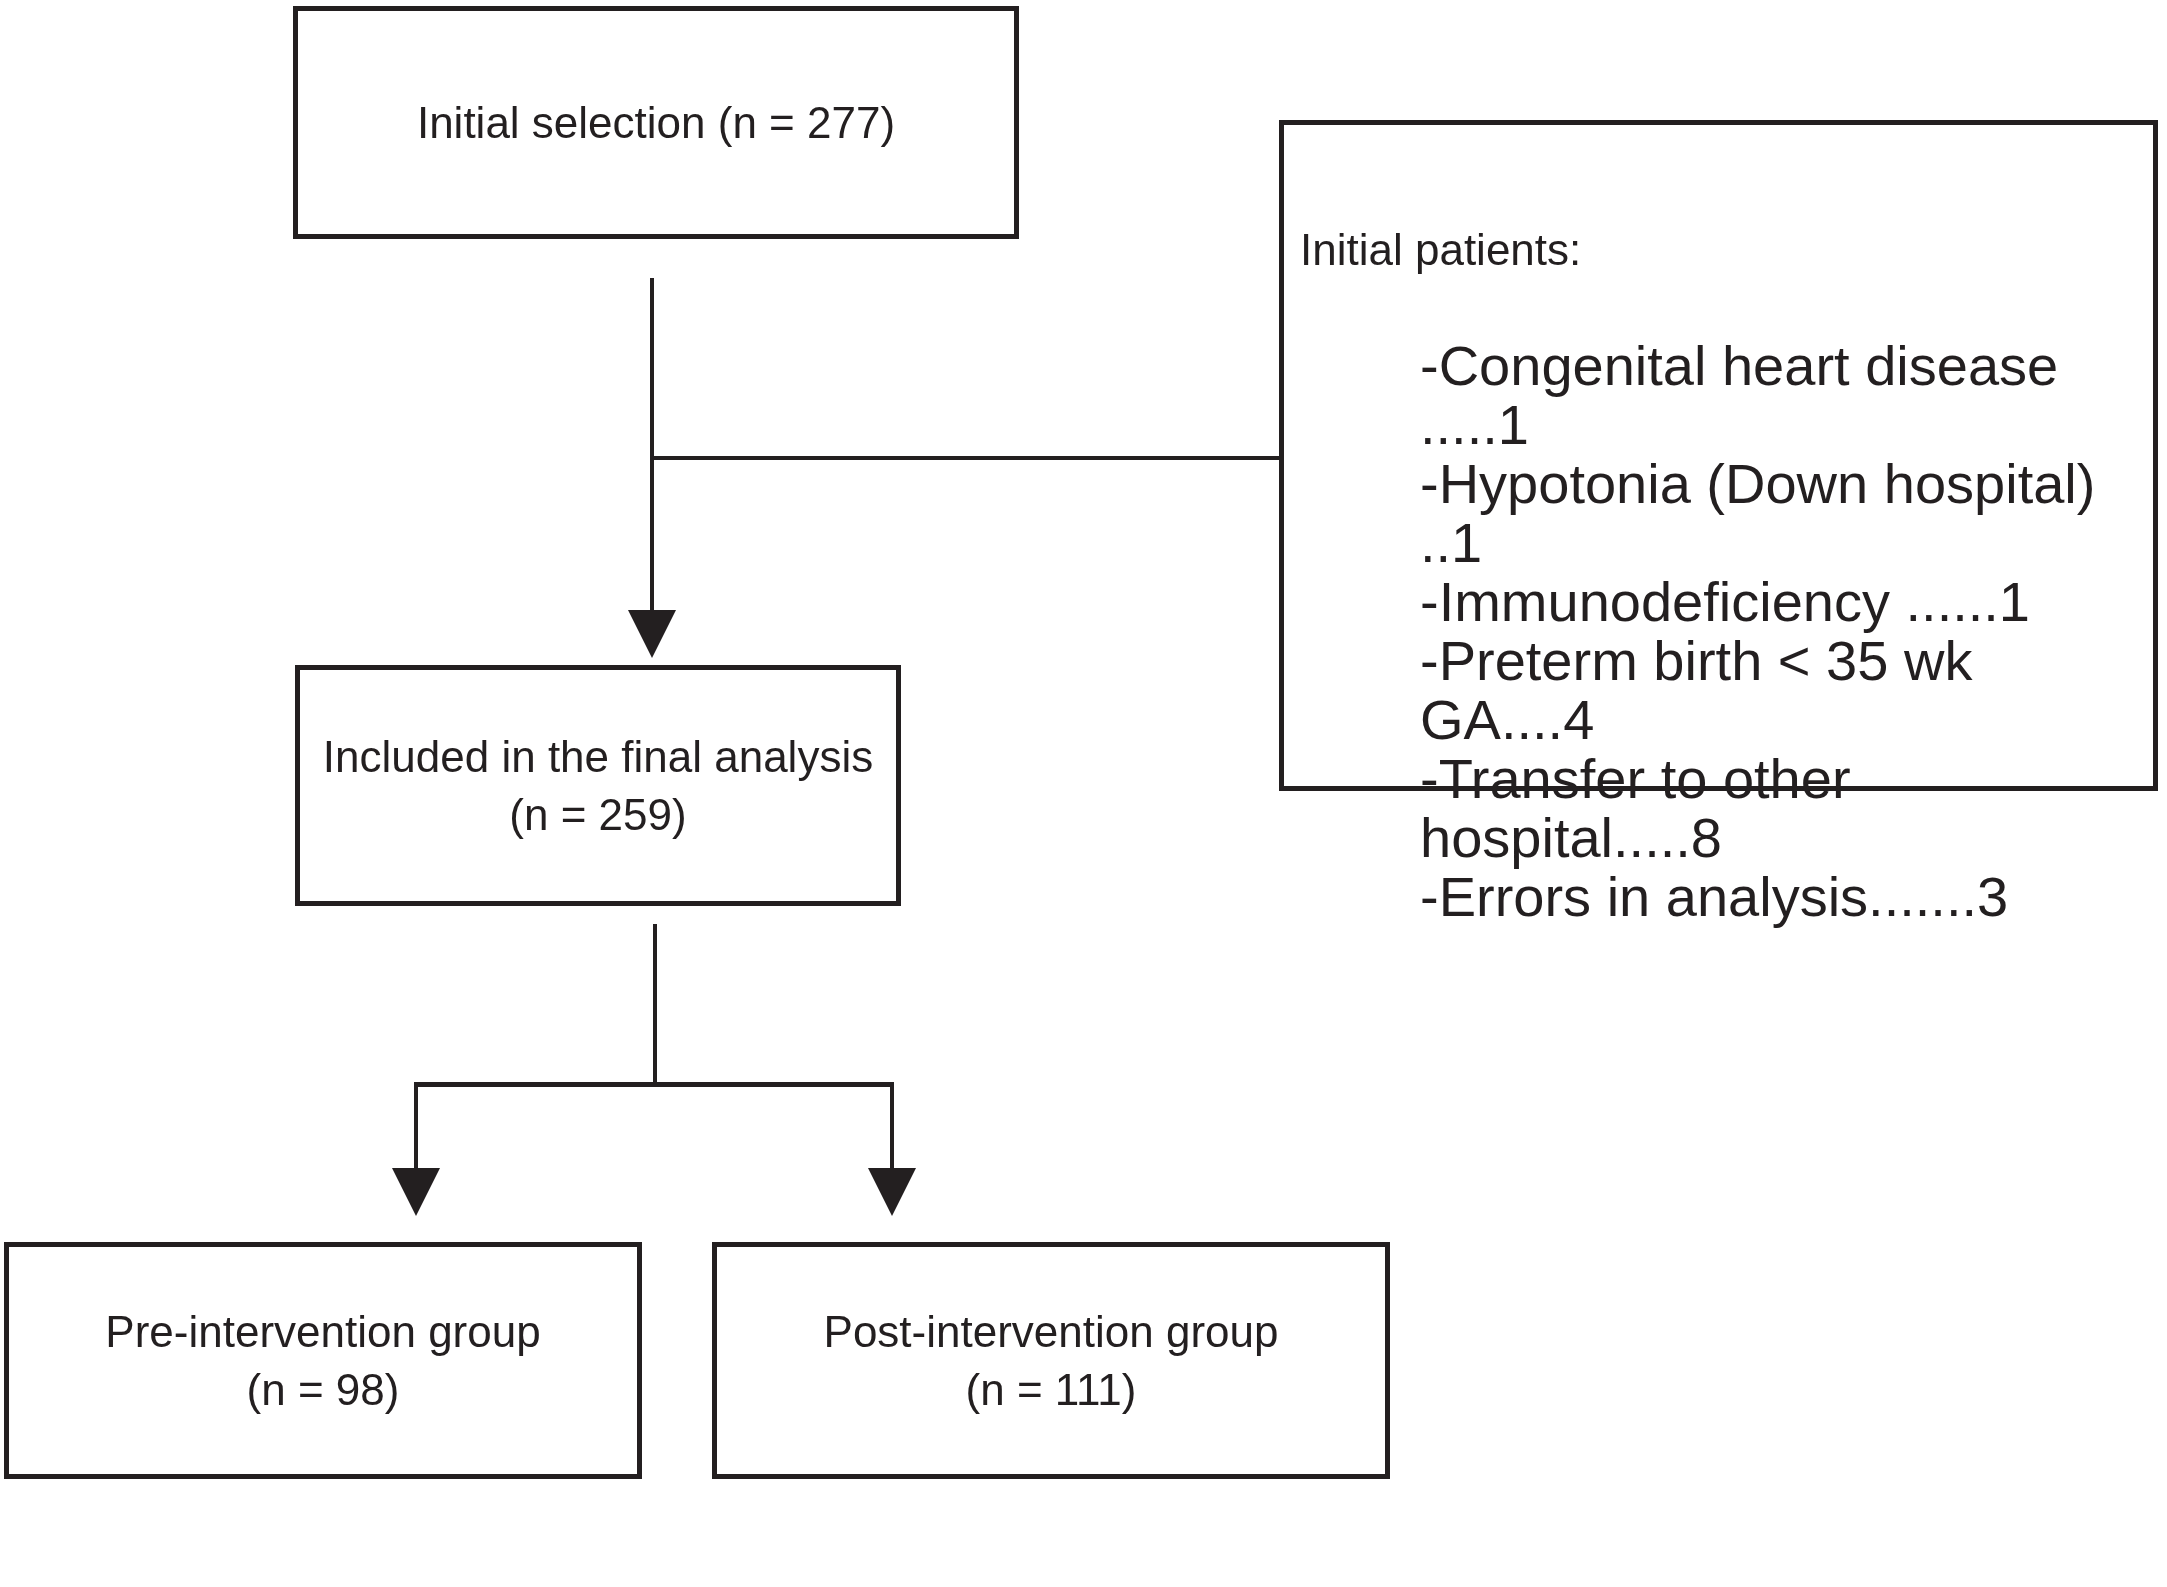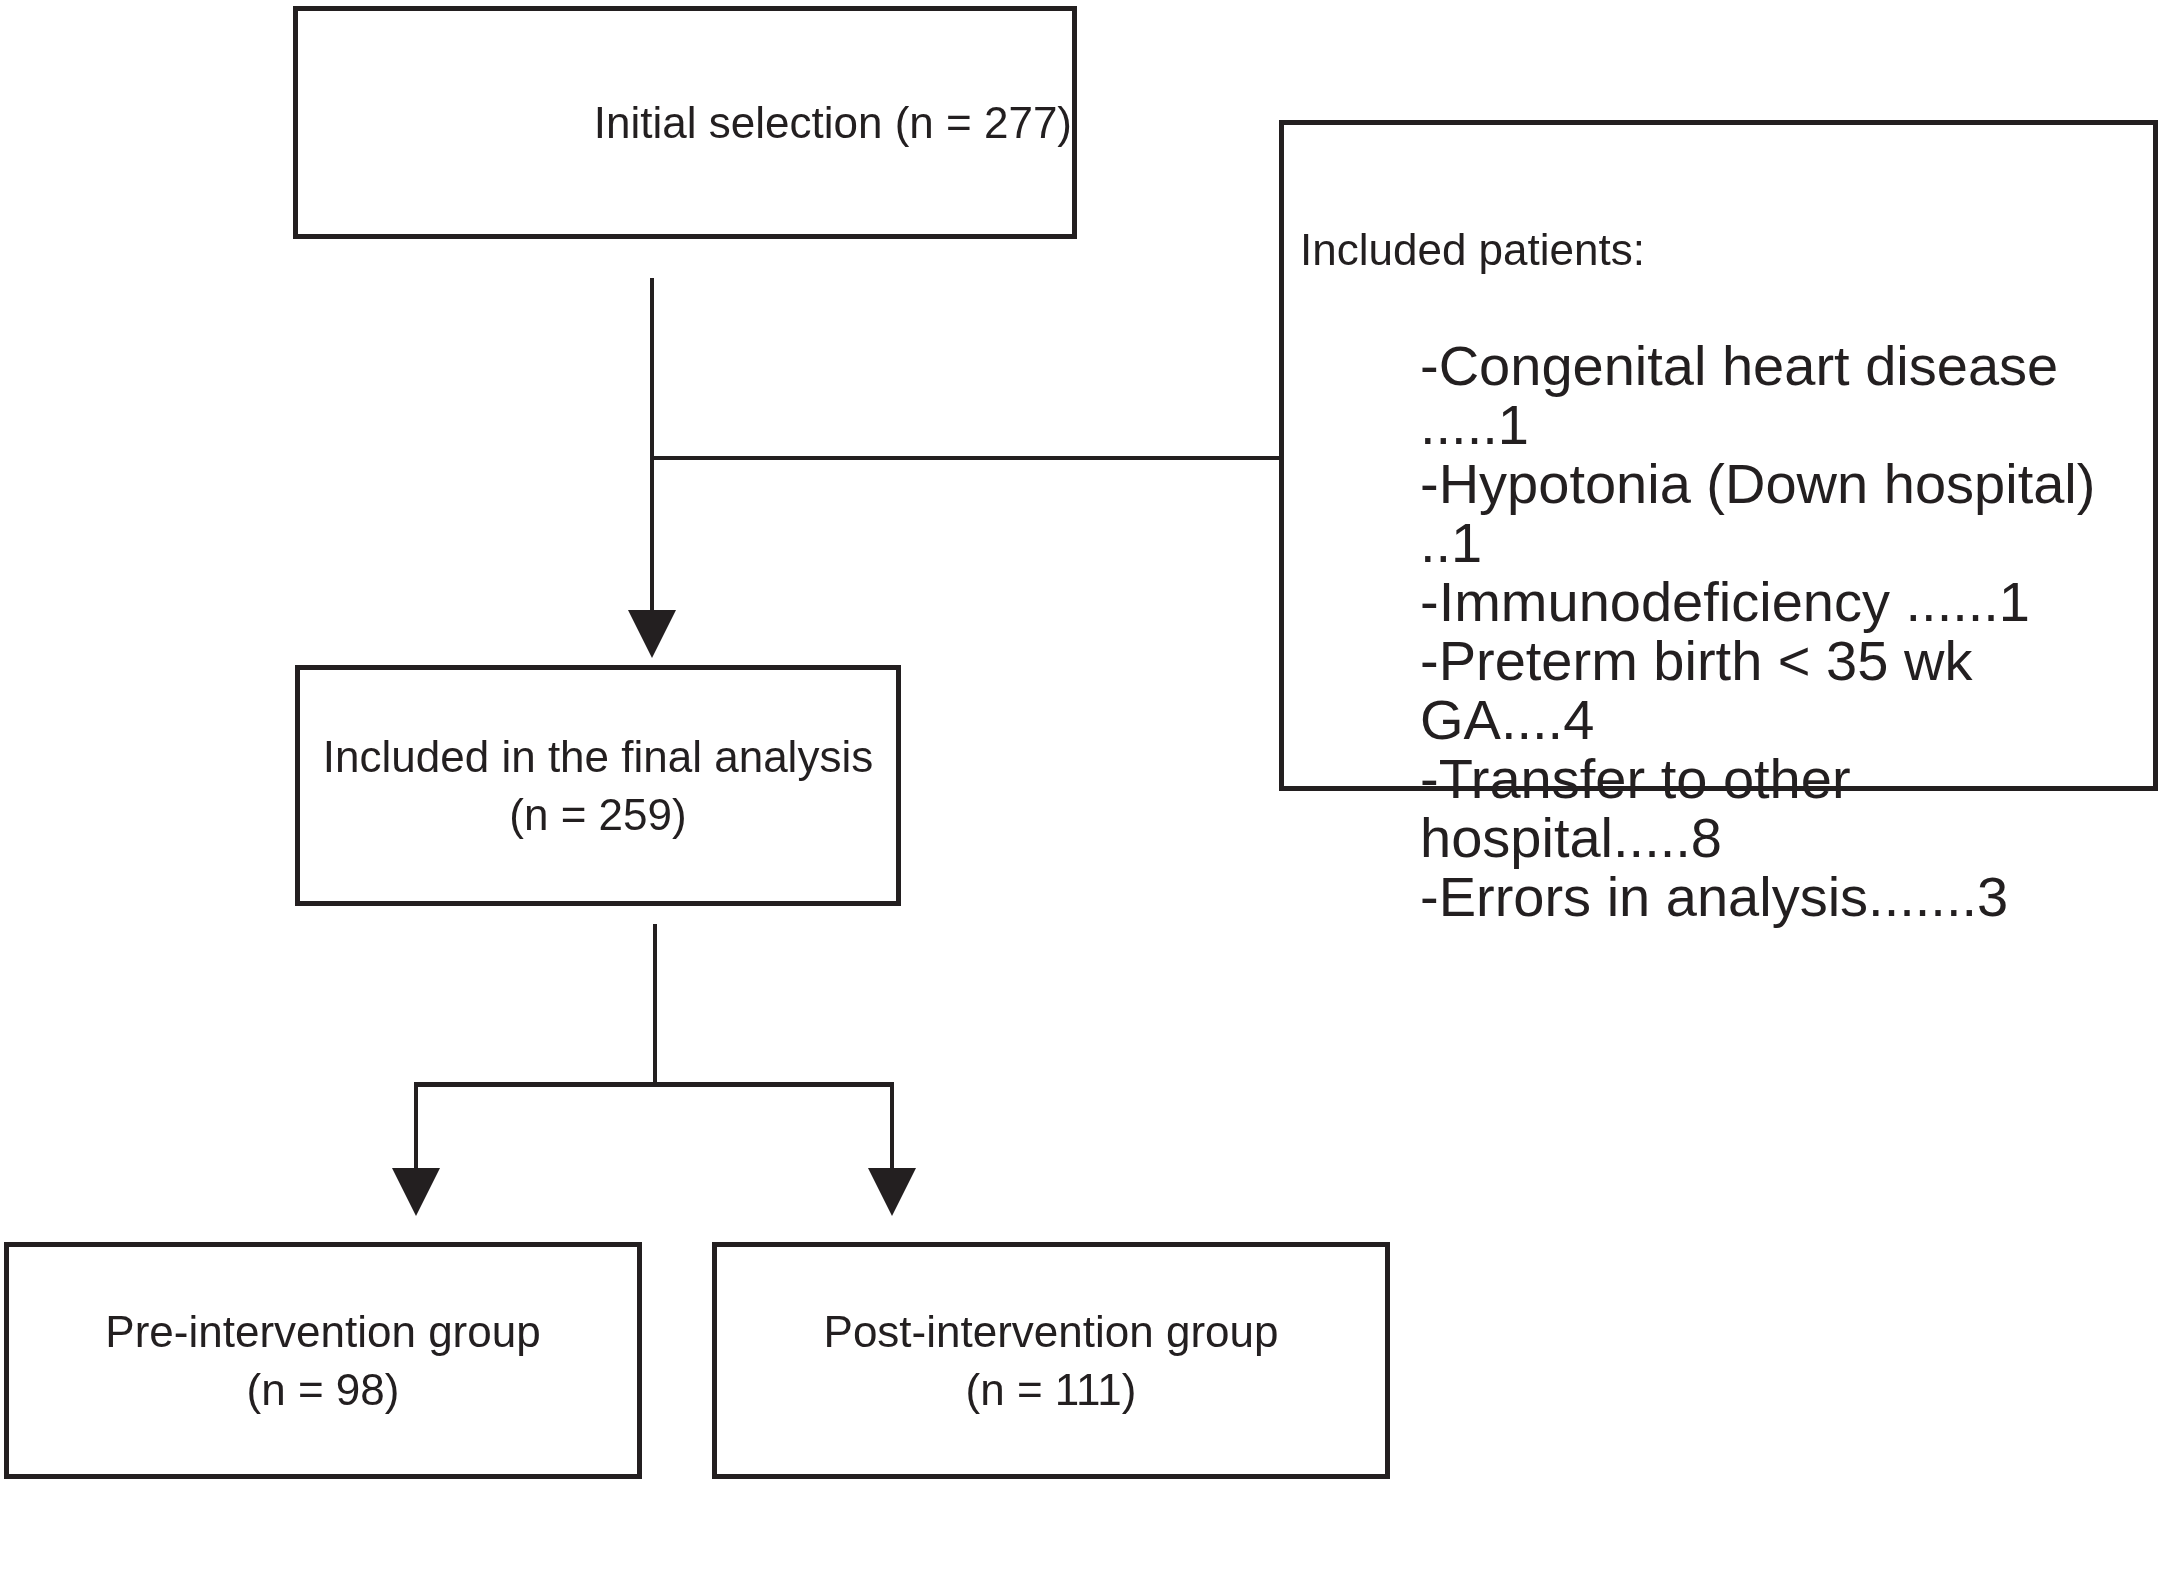--- a/index.html
+++ b/index.html
@@ -25,21 +25,21 @@
     background:var(--bg);
     display:flex;
     flex-direction:column;
     align-items:center;
     justify-content:center;
     text-align:center;
     font-size:44px;
     line-height:58px;
     color:var(--ink);
   }
-  #box-initial   { left:293px;  top:6px;    width:784px; height:233px;align-items:flex-end; }
+  #box-initial   { left:293px;  top:6px;    width:726px; height:233px; }
   #box-included  { left:295px;  top:665px;  width:606px; height:241px; }
   #box-pre       { left:4px;    top:1242px; width:638px; height:237px; }
   #box-post      { left:692px;  top:1242px; width:678px; height:237px;margin-left:20px; }
 
   #box-excluded{
     left:1279px; top:120px; width:879px; height:671px;
     align-items:flex-start;
     justify-content:flex-start;
     text-align:left;
     padding:96px 20px 0 16px;
@@ -79,21 +79,21 @@
 </head>
 <body>
 
 <div class="canvas">
 
   <div class="box" id="box-initial">
     <span>Initial selection (n = 277)</span>
   </div>
 
   <div class="box" id="box-excluded">
-    <div class="excluded-title">Included patients:</div>
+    <div class="excluded-title">Initial patients:</div>
     <div class="excluded-list">
       <div class="excluded-item">-Congenital heart disease .....1</div>
       <div class="excluded-item">-Hypotonia (Down hospital) ..1</div>
       <div class="excluded-item">-Immunodeficiency ......1</div>
       <div class="excluded-item">-Preterm birth &lt; 35 wk GA....4</div>
       <div class="excluded-item">-Transfer to other hospital.....8</div>
       <div class="excluded-item">-Errors in analysis.......3</div>
     </div>
   </div>
 

